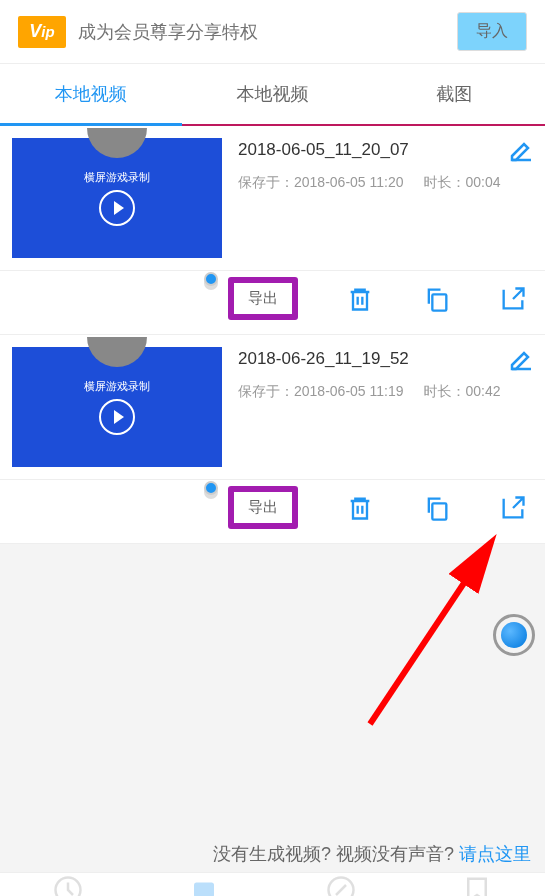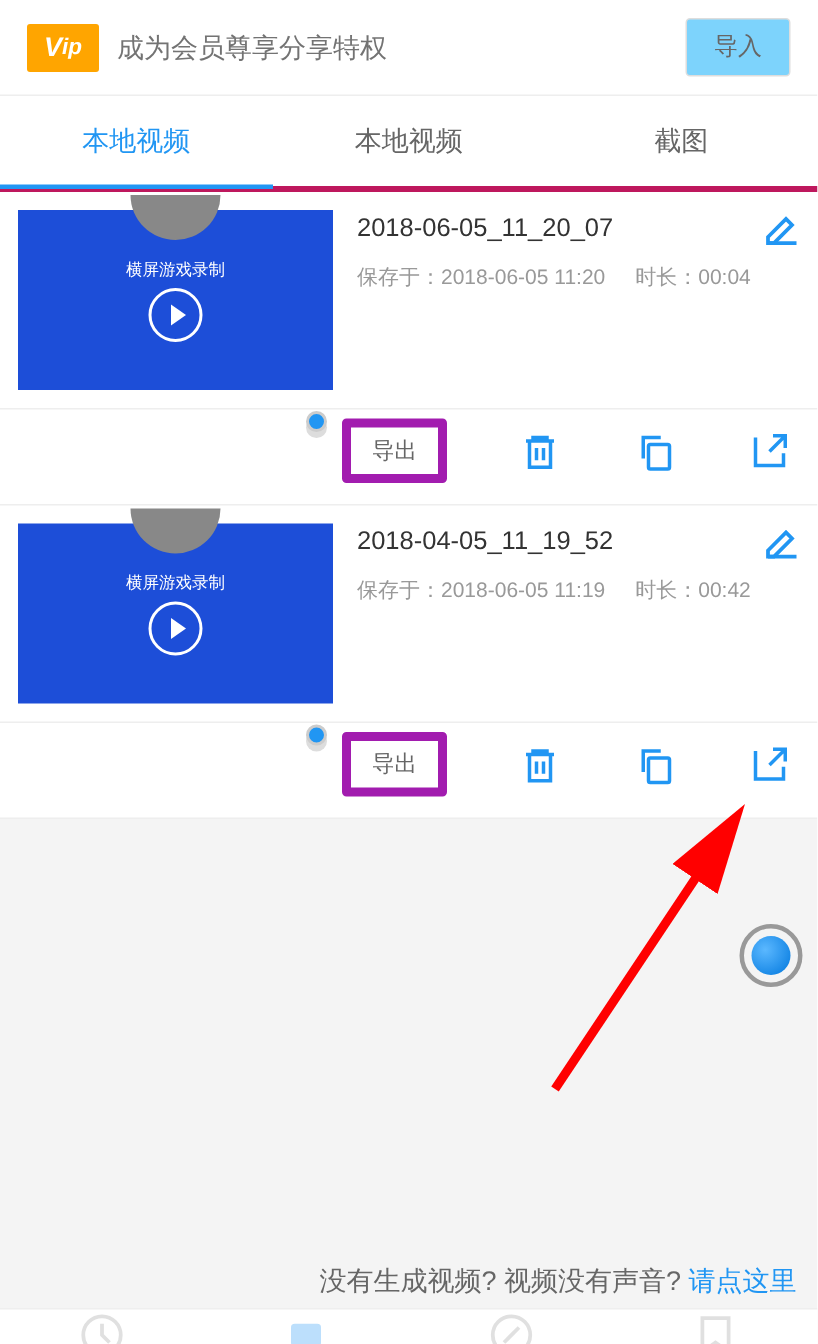--- a/index.html
+++ b/index.html
@@ -4,21 +4,21 @@
   <style>
     * { margin: 0; padding: 0; box-sizing: border-box; }
     body { font-family: -apple-system, sans-serif; width: 545px; height: 896px; background: #fff; position: relative; overflow: hidden; }
 
     .header { display: flex; align-items: center; padding: 12px 18px; border-bottom: 1px solid #eee; }
     .vip-badge { width: 48px; height: 32px; background: #ffa500; color: #fff; font-weight: bold; font-style: italic; display: flex; align-items: center; justify-content: center; font-size: 15px; border-radius: 2px; }
     .vip-badge .v { font-size: 18px; }
     .header-text { flex: 1; margin-left: 12px; color: #737373; font-size: 18px; }
     .import-btn { padding: 8px 18px; border: 1px solid #ddd; background: #7dd3fc; color: #666; font-size: 16px; border-radius: 3px; cursor: pointer; }
 
-    .tabs { display: flex; border-bottom: 4px solid #be185d; }
+    .tabs { display: flex; border-bottom: 2px solid #be185d; }
     .tab { flex: 1; text-align: center; padding: 18px 0; color: #666; font-size: 18px; cursor: pointer; position: relative; }
     .tab.active { color: #2196f3; }
     .tab.active::after { content: ''; position: absolute; bottom: -2px; left: 0; right: 0; height: 3px; background: #2196f3; }
 
     .video-list { background: #fff; }
     .video-item { display: flex; padding: 12px; border-bottom: 1px solid #eee; position: relative; }
     .thumbnail { width: 210px; height: 120px; background: #1d4ed8; position: relative; display: flex; flex-direction: column; align-items: center; justify-content: center; }
     .thumb-overlay { position: absolute; top: -10px; width: 60px; height: 30px; background: #888; border-radius: 0 0 30px 30px; }
     .thumb-text { color: #fff; font-size: 11px; margin-bottom: 5px; }
     .play-circle { width: 36px; height: 36px; border: 2px solid #fff; border-radius: 50%; display: flex; align-items: center; justify-content: center; }
@@ -107,21 +107,21 @@
       <div class="thumbnail">
         <div class="thumb-overlay"></div>
         <div class="thumb-text">横屏游戏录制</div>
         <div class="play-circle">
             <div class="play-triangle"></div>
           </div>
         <div class="blue-dot"></div>
       </div>
       <div class="video-info">
         <div class="video-title-row">
-          <div class="video-title">2018-04-05_11_19_52</div>
+          <div class="video-title">2018-06-26_11_19_52</div>
           <svg class="edit-icon" viewBox="0 0 24 24" fill="none" stroke="#2196f3" stroke-width="2.5">
               <path d="M3 18 L15 6 L19 10 L7 22 L3 22 Z"></path>
               <path d="M3 22 L22 22"></path>
             </svg>
         </div>
         <div class="video-meta">
           <span><span>保存于：</span><span>2018-06-05 11:19</span></span>
           <span><span>时长：</span><span>00:42</span></span>
         </div>
       </div>

